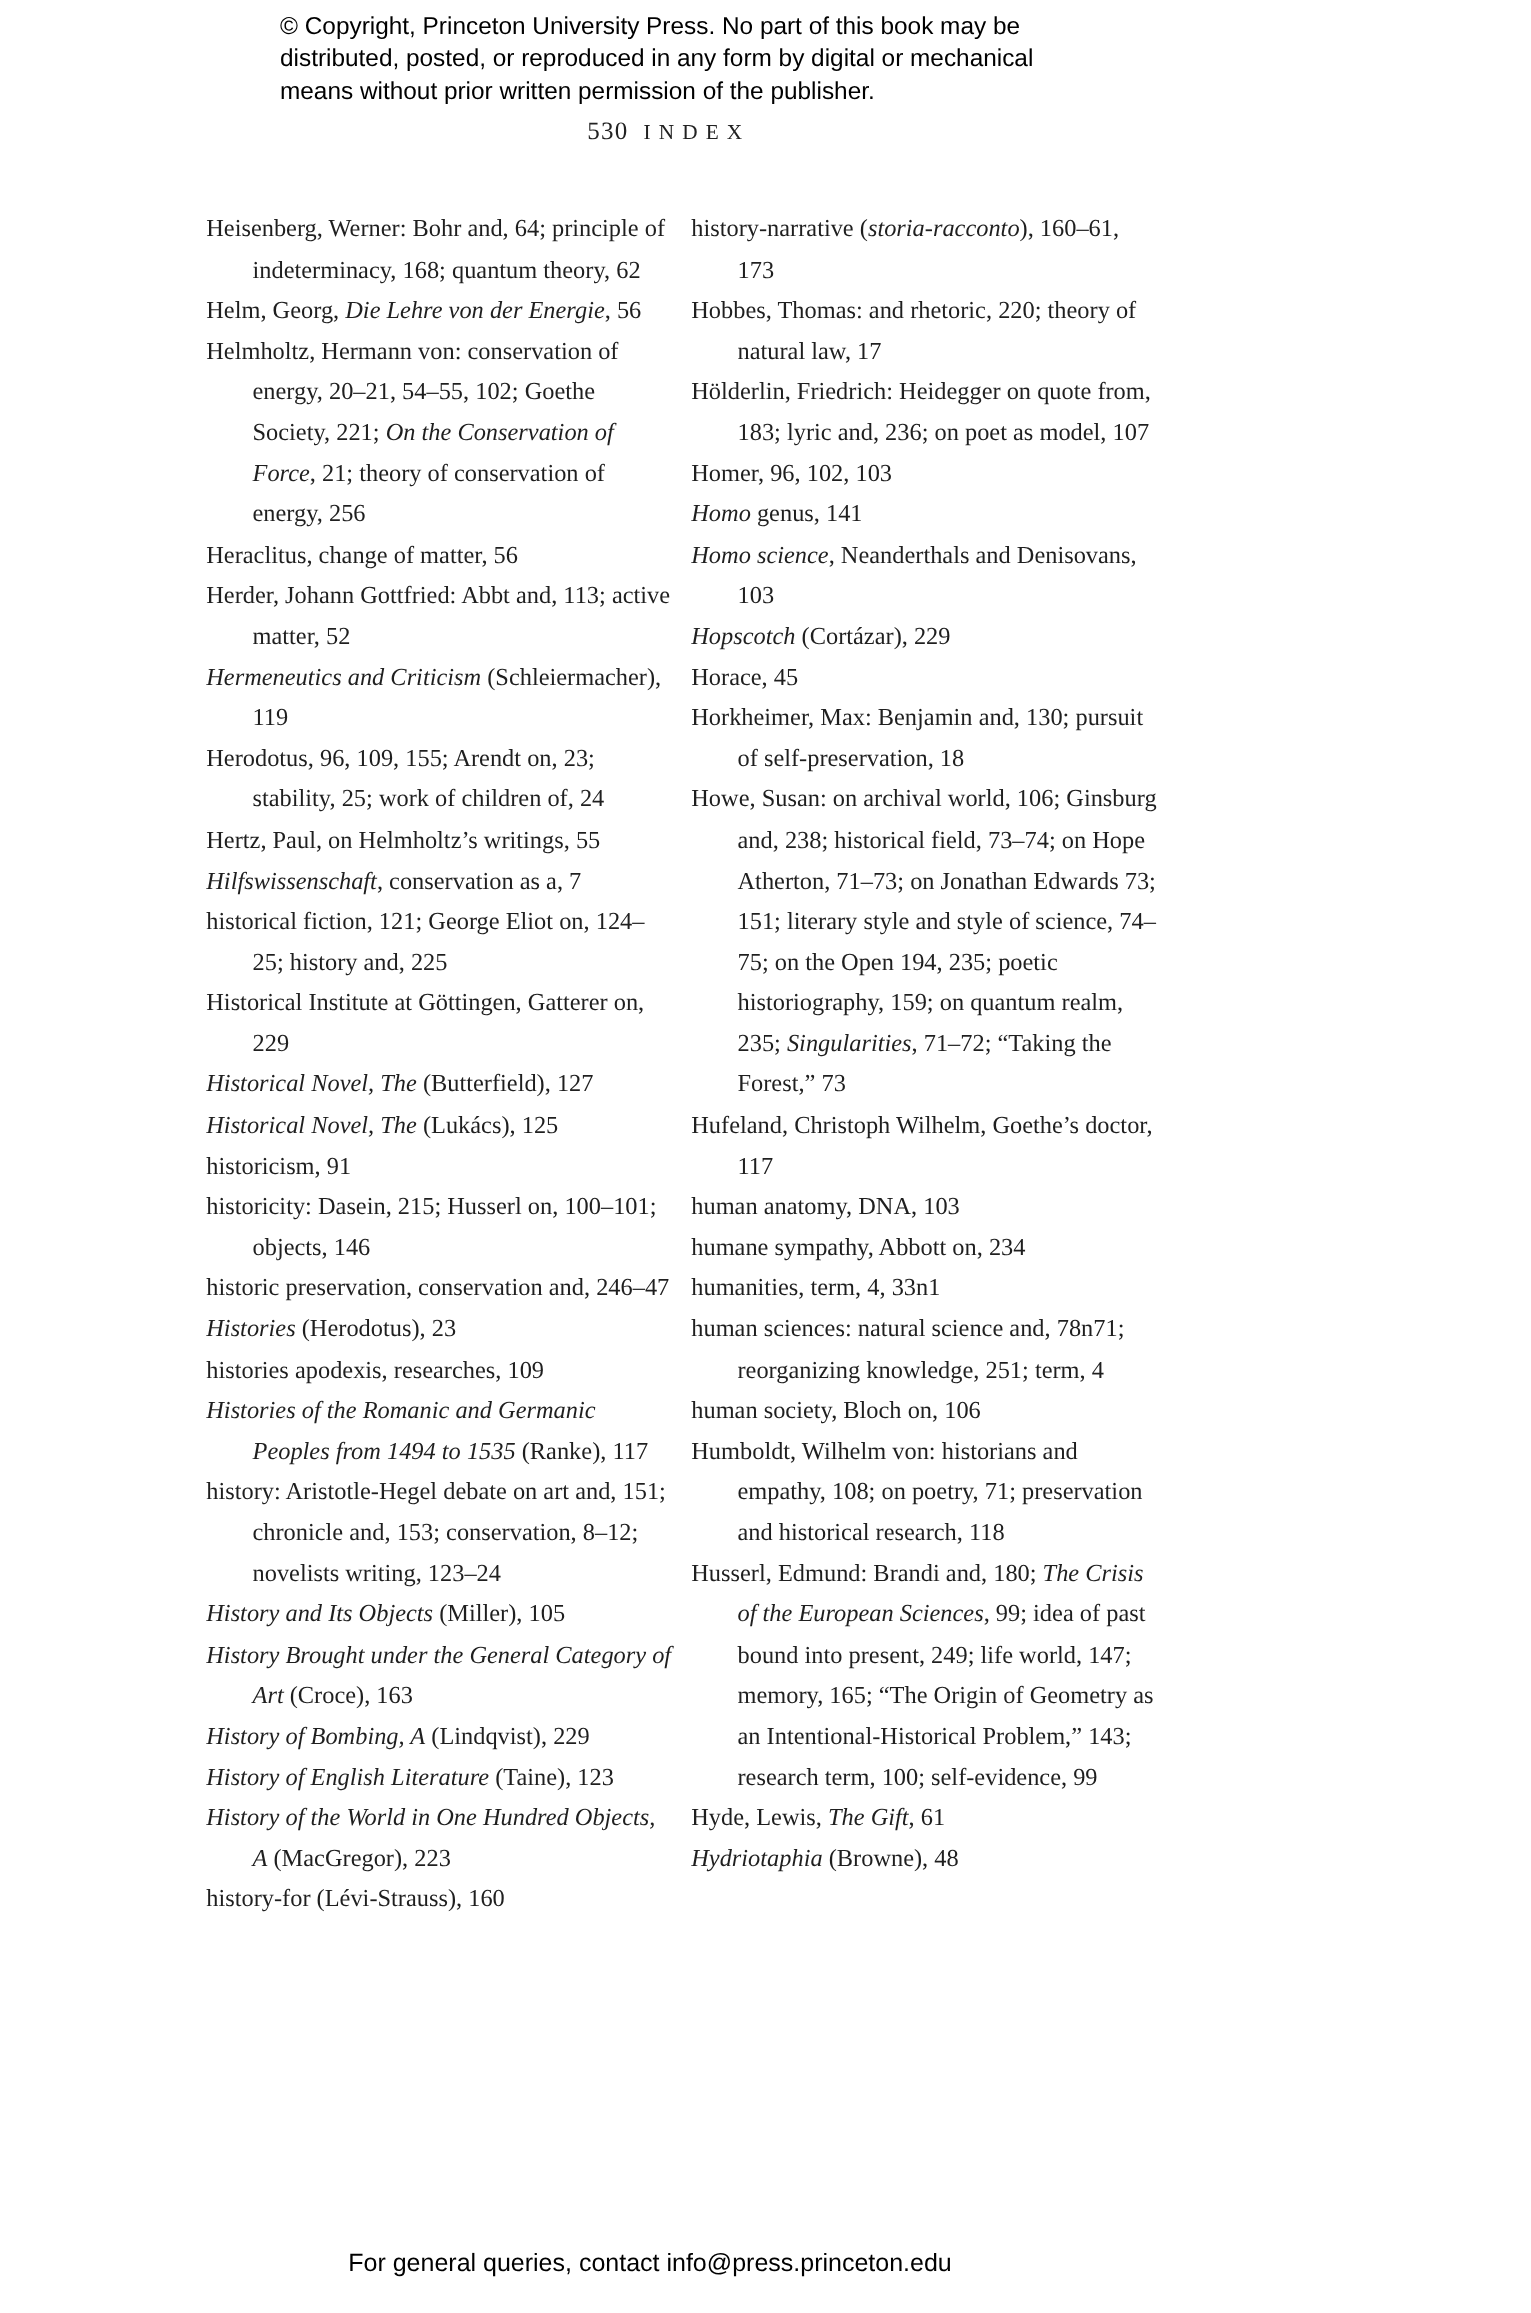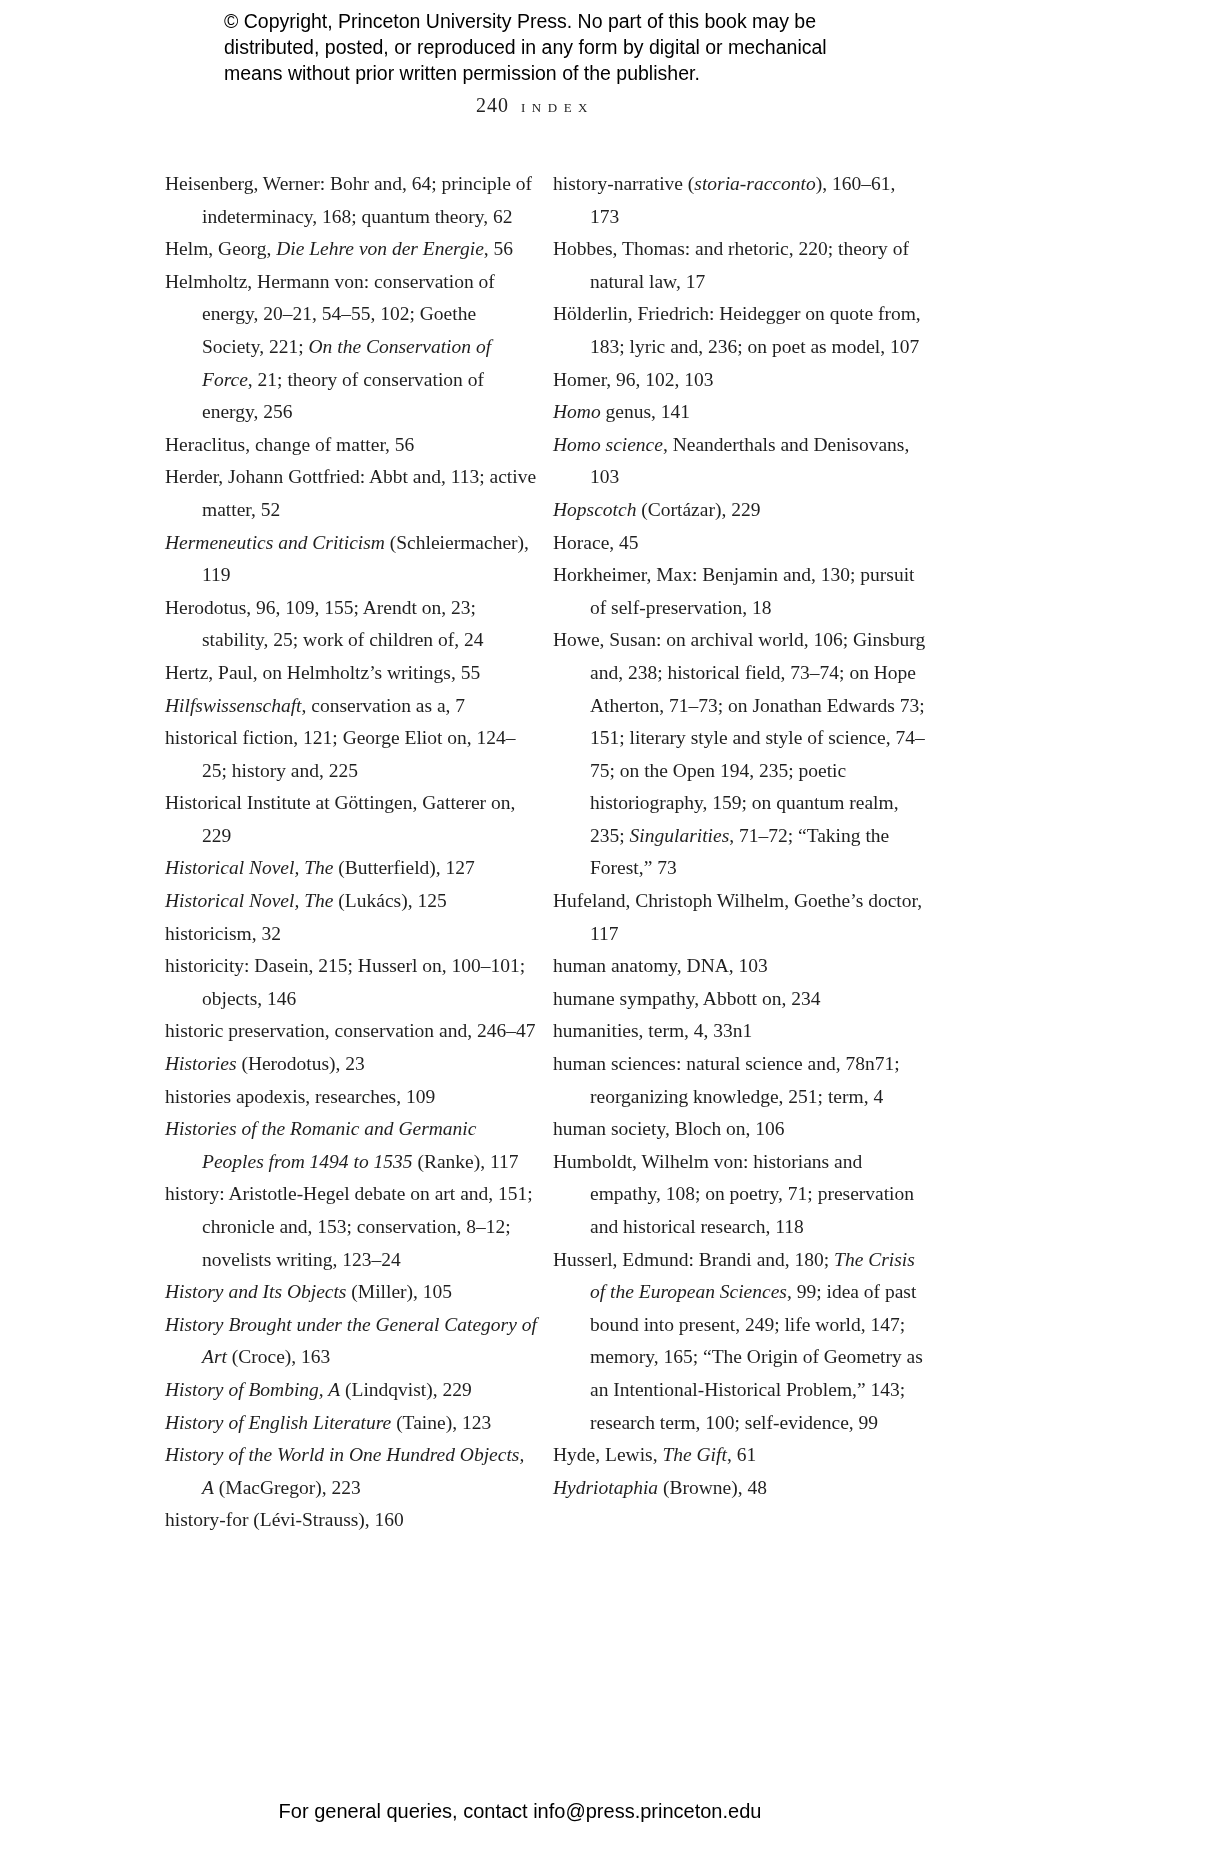--- a/index.html
+++ b/index.html
@@ -29,21 +29,21 @@
     top: 94px;
     width: 740px;
     text-align: center;
     color: #222222;
   }
   .page-header .page-number {
     font-size: 20px;
     letter-spacing: 1px;
   }
   .page-header .index-title {
-    font-size: 13px;
+    font-size: 17px;
     letter-spacing: 6.5px;
     margin-left: 12px;
   }
   .columns {
     position: absolute;
     left: 165px;
     top: 168px;
     width: 762px;
   }
   .col {
@@ -75,39 +75,39 @@
 </head>
 <body>
 
 <div class="copyright">
   <div>© Copyright, Princeton University Press. No part of this book may be</div>
   <div>distributed, posted, or reproduced in any form by digital or mechanical</div>
   <div>means without prior written permission of the publisher.</div>
 </div>
 
 <div class="page-header">
-  <span class="page-number">240</span><span class="index-title">INDEX</span>
+  <span class="page-number">530</span><span class="index-title">INDEX</span>
 </div>
 
 <div class="columns">
   <div class="col" id="col-left">
       <p class="entry">Heisenberg, Werner: Bohr and, 64; principle of indeterminacy, 168; quantum theory, 62</p>
       <p class="entry">Helm, Georg, <em>Die Lehre von der Energie</em>, 56</p>
       <p class="entry">Helmholtz, Hermann von: conservation of energy, 20–21, 54–55, 102; Goethe Society, 221; <em>On the Conservation of Force</em>, 21; theory of conservation of energy, 256</p>
       <p class="entry">Heraclitus, change of matter, 56</p>
       <p class="entry">Herder, Johann Gottfried: Abbt and, 113; active matter, 52</p>
       <p class="entry"><em>Hermeneutics and Criticism</em> (Schleiermacher), 119</p>
       <p class="entry">Herodotus, 96, 109, 155; Arendt on, 23; stability, 25; work of children of, 24</p>
       <p class="entry">Hertz, Paul, on Helmholtz’s writings, 55</p>
       <p class="entry"><em>Hilfswissenschaft</em>, conservation as a, 7</p>
       <p class="entry">historical fiction, 121; George Eliot on, 124–25; history and, 225</p>
       <p class="entry">Historical Institute at Göttingen, Gatterer on, 229</p>
       <p class="entry"><em>Historical Novel, The</em> (Butterfield), 127</p>
       <p class="entry"><em>Historical Novel, The</em> (Lukács), 125</p>
-      <p class="entry">historicism, 32</p>
+      <p class="entry">historicism, 91</p>
       <p class="entry">historicity: Dasein, 215; Husserl on, 100–101; objects, 146</p>
       <p class="entry">historic preservation, conservation and, 246–47</p>
       <p class="entry"><em>Histories</em> (Herodotus), 23</p>
       <p class="entry">histories apodexis, researches, 109</p>
       <p class="entry"><em>Histories of the Romanic and Germanic Peoples from 1494 to 1535</em> (Ranke), 117</p>
       <p class="entry">history: Aristotle-Hegel debate on art and, 151; chronicle and, 153; conservation, 8–12; novelists writing, 123–24</p>
       <p class="entry"><em>History and Its Objects</em> (Miller), 105</p>
       <p class="entry"><em>History Brought under the General Category of Art</em> (Croce), 163</p>
       <p class="entry"><em>History of Bombing, A</em> (Lindqvist), 229</p>
       <p class="entry"><em>History of English Literature</em> (Taine), 123</p>

